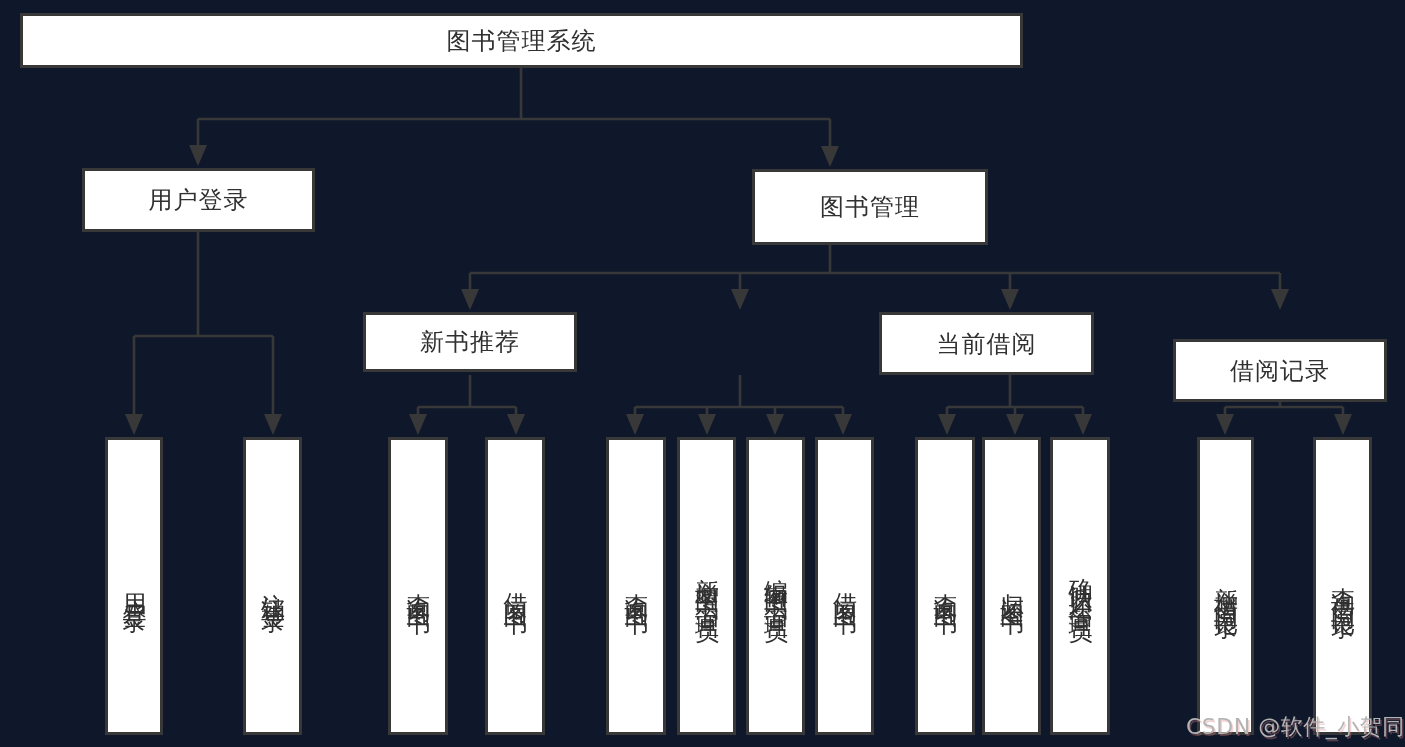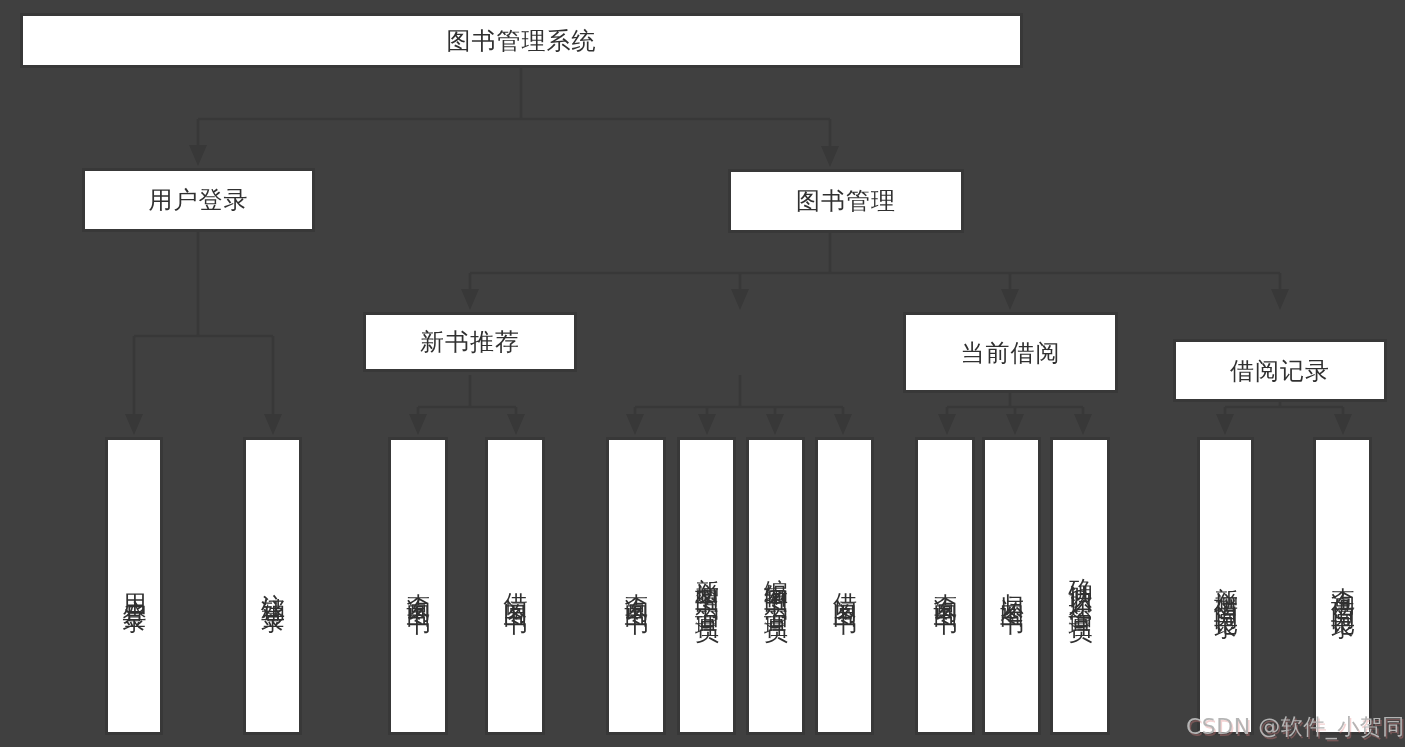--- a/index.html
+++ b/index.html
@@ -5,21 +5,21 @@
   html, body {
     margin: 0;
     padding: 0;
     background: #ffffff;
     font-family: "DejaVu Sans", "Liberation Sans", sans-serif;
   }
   .canvas {
     position: relative;
     width: 1405px;
     height: 747px;
-    background: #404040;
+    background: #0f172a;
     overflow: hidden;
   }
   .connectors {
     position: absolute;
     left: 0;
     top: 0;
     width: 1405px;
     height: 747px;
   }
   .box {
@@ -39,24 +39,24 @@
   .vbox .lbl {
     writing-mode: vertical-rl;
     text-orientation: mixed;
     letter-spacing: 6px;
     font-size: 24px;
     line-height: 1.2;
   }
   
   .n-root   { left: 20px;   top: 13px;  width: 1003px; height: 55px; }
   .n-login  { left: 82px;   top: 168px; width: 233px;  height: 64px; }
-  .n-mgmt   { left: 728px;  top: 169px; width: 236px;  height: 64px; justify-content: center; }
+  .n-mgmt   { left: 752px;  top: 169px; width: 236px;  height: 76px; justify-content: center; }
   .n-new    { left: 363px;  top: 312px; width: 214px;  height: 60px; }
   .n-bor    { left: 633px;  top: 312px; width: 215px;  height: 63px; }
-  .n-cur    { left: 903px;  top: 312px; width: 215px;  height: 81px; }
+  .n-cur    { left: 879px;  top: 312px; width: 215px;  height: 63px; }
   .n-rec    { left: 1173px; top: 312px; width: 214px;  height: 63px; margin-top: 27px; }
   
   .vbox     { top: 437px; height: 298px; }
   .lv1  { left: 105px;  width: 58px; }
   .lv2  { left: 243px;  width: 59px; }
   .lv3  { left: 388px;  width: 60px; }
   .lv4  { left: 485px;  width: 60px; }
   .lv5  { left: 606px;  width: 60px; }
   .lv6  { left: 677px;  width: 59px; }
   .lv7  { left: 746px;  width: 59px; }

